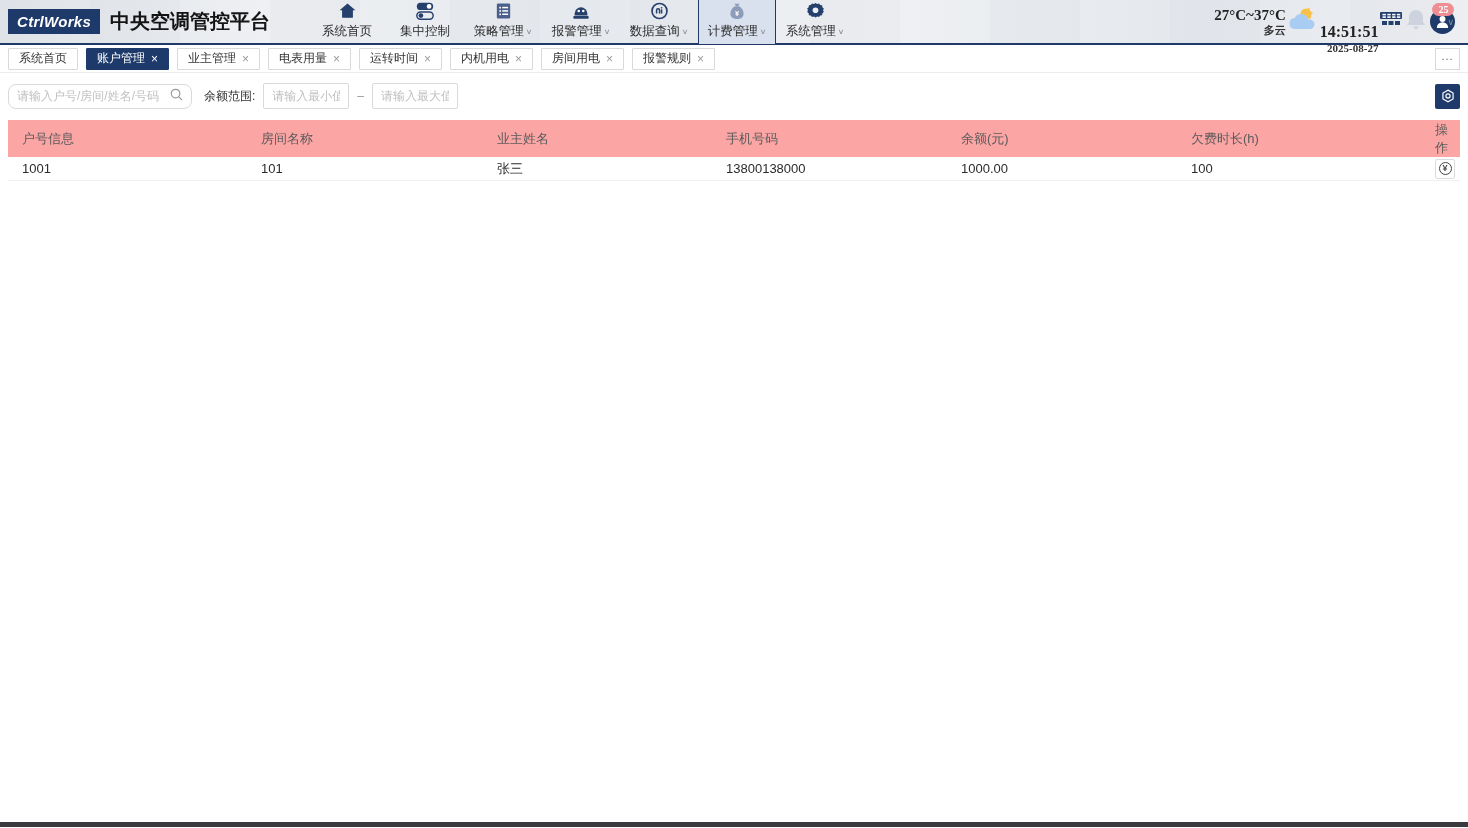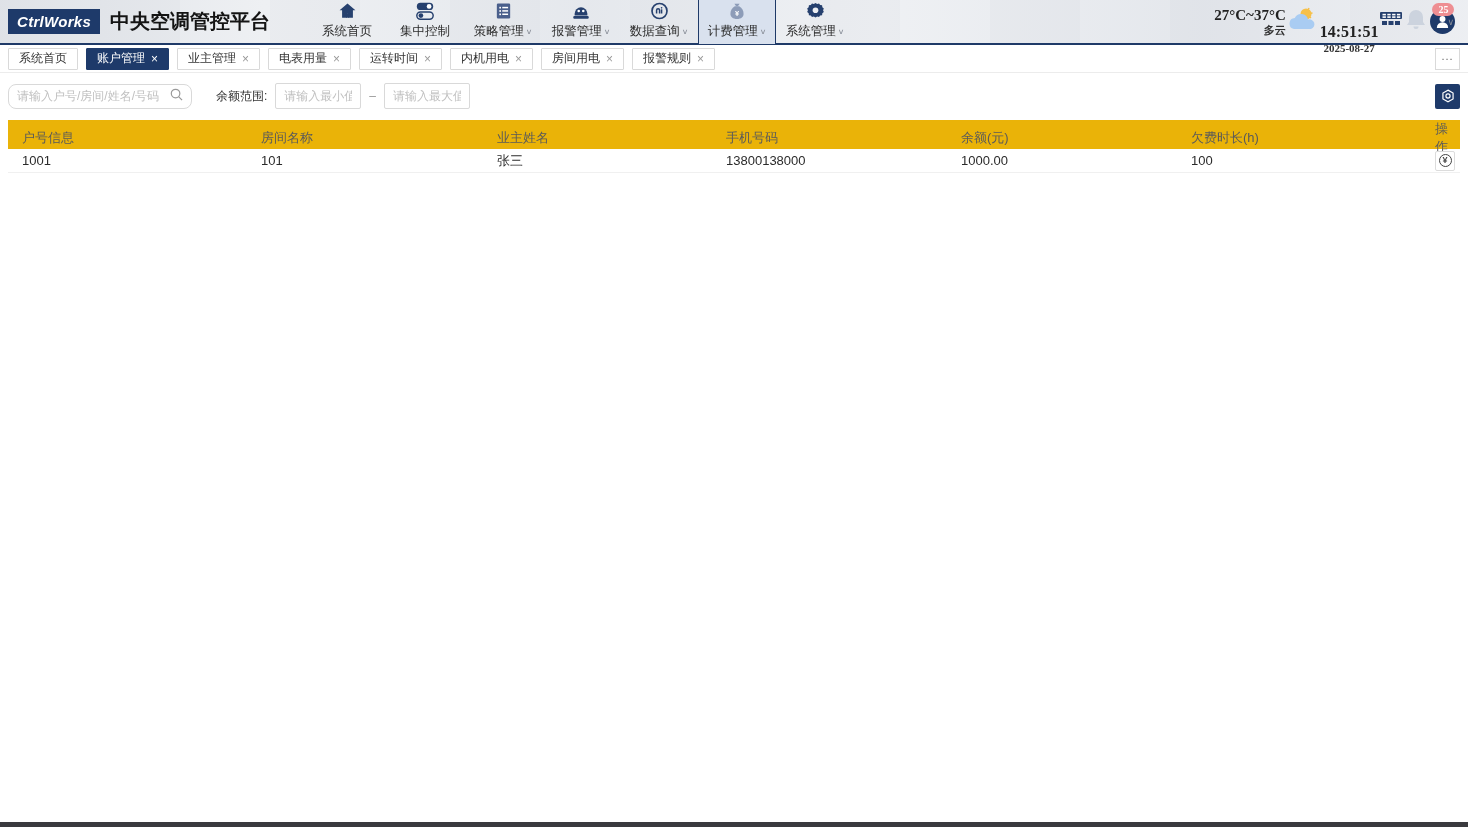--- a/index.html
+++ b/index.html
@@ -36,21 +36,21 @@
   .nav-label { font-size:12.5px; color:#2b2b2b; margin-top:1px; white-space:nowrap; display:flex; align-items:center; gap:2px;}
   .nav-caret { font-size:9px; color:#8a8f99; transform:scaleY(.8); }
   .nav-item.active {
     background:#d9e1ee; border:1px solid #1f3a68; border-bottom:none;
   }
 
   .header-right { margin-left:auto; display:flex; align-items:center; padding-right:14px;font-family:Liberation Serif, serif; }
   .weather { text-align:right; line-height:1.15; }
   .weather .temp { font-size:15px; font-weight:bold; color:#222; }
   .weather .cond { font-size:11px; font-weight:bold; color:#333; }
-  .clock { text-align:center; line-height:1.2;margin-top:34px; }
+  .clock { text-align:right; line-height:1.2;margin-top:34px; }
   .clock .time { font-size:16px; font-weight:bold; color:#222; }
   .clock .date { font-size:11px; font-weight:bold; color:#333; }
   .bell-wrap { position:relative; width:26px; height:30px; }
   .badge {
     position:absolute; top:-4px; left:28px; background:#ee8e92; color:#fff;
     font-size:10px; padding:1px 6px; border-radius:9px; font-weight:bold;
   }
   .avatar {
     width:25px; height:25px; border-radius:50%; background:#1e3a6a;
     display:flex; align-items:center; justify-content:center;
@@ -82,40 +82,40 @@
   }
   .search-box {
     width:184px; height:25px; border:1px solid #d9d9d9; border-radius:8px;
     display:flex; align-items:center; padding:0 8px; background:#fff;
   }
   .search-box input {
     border:none; outline:none; flex:1; font-size:12px; color:#333; min-width:0;
     font-family:inherit; background:transparent;
   }
   .search-box input::placeholder { color:#c0c0c0; }
-  .range-label { font-size:12px; color:#333; margin-left:16px; }
+  .range-label { font-size:12px; color:#333; margin-left:4px; }
   .mini-input {
     width:86px; height:25px; border:1px solid #d9d9d9; border-radius:2px;
     font-size:12px; padding:12px 8px; outline:none; color:#333; font-family:inherit;
   }
   .mini-input::placeholder { color:#c0c0c0; }
   .range-dash { color:#999; font-size:12px; }
   .col-setting-btn {
     margin-left:auto; width:25px; height:25px; background:#1e3a6a; border:none;
     border-radius:2px; display:flex; align-items:center; justify-content:center; cursor:pointer;
   }
 
   
   .table { margin:1px 8px 0 8px; }
   .t-head, .t-row {
     display:grid;
     grid-template-columns:239px 236px 229px 235px 230px 244px 1fr;
   }
   .t-head {
-    background:#eab308; height:29px; align-items:center;
+    background:#fca5a5; height:37px; align-items:center;
   }
   .t-head > div { font-size:13px; color:#5a5a5a; padding-left:14px; }
   .t-row { height:24px; align-items:center; border-bottom:1px solid #f0f0f0; background:#fff; }
   .t-row > div { font-size:13px; color:#2b2b2b; padding-left:14px; }
   .op-btn {
     width:20px; height:20px; border:1px solid #dcdcdc; background:#fff; border-radius:2px;
     display:flex; align-items:center; justify-content:center; cursor:pointer; padding:0;
   }
   .yuan-circle {
     width:13px; height:13px; border:1.2px solid #444; border-radius:50%;

